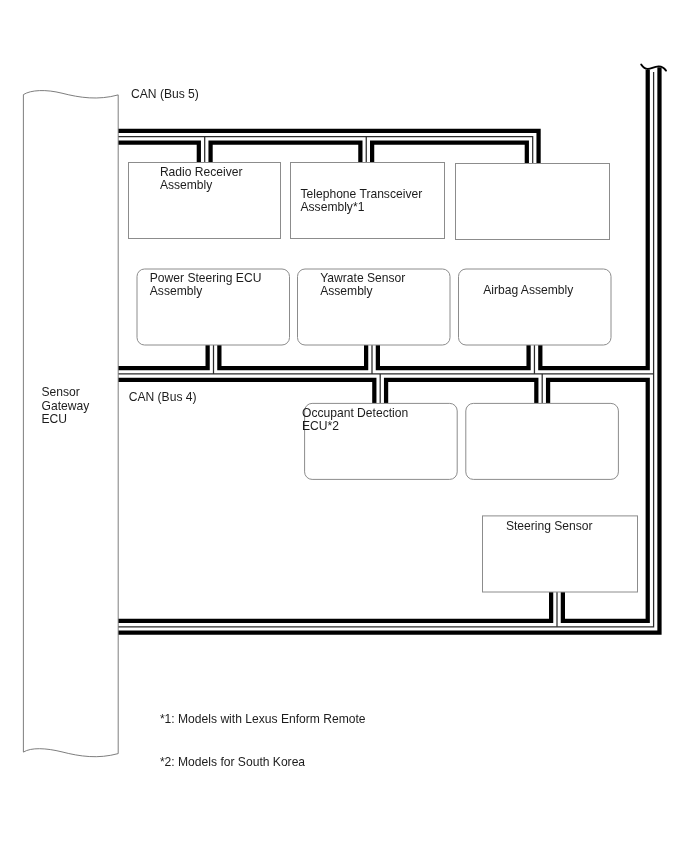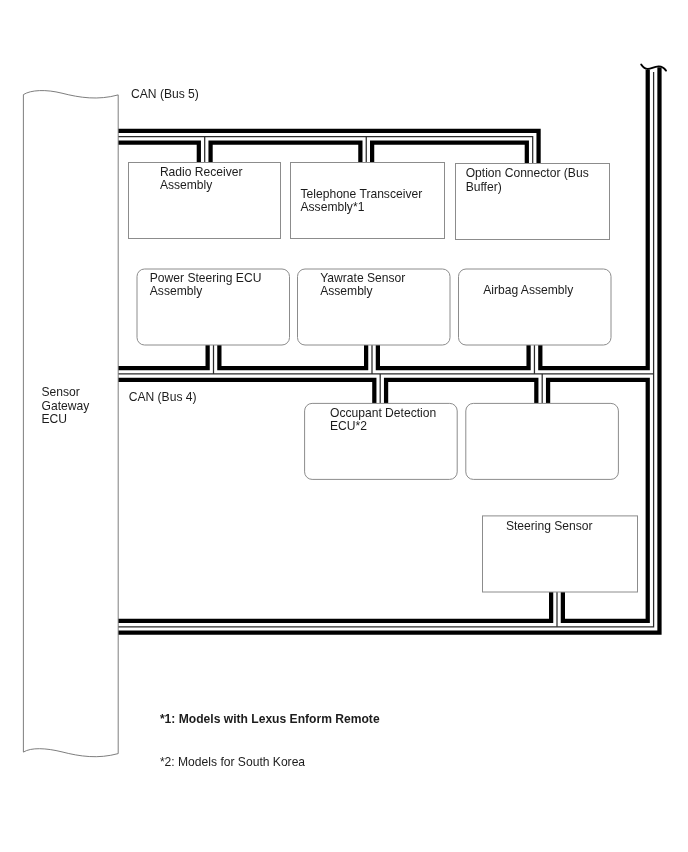--- a/index.html
+++ b/index.html
@@ -76,26 +76,25 @@
     <g>
       <path id="gatewayShape" fill="#ffffff" stroke="#6f6f6f" stroke-width="0.9" d="M23.4,94.6 C31,89.8 46,89.2 62,93.2 C80,97.8 98,100.4 118.2,94.9 L118.2,753.6 C98,759.1 80,756.5 62,751.9 C46,747.9 31,747.3 23.4,752.1 Z"></path>
     </g>
 
     <path id="busBreakWave" fill="none" stroke="#000000" stroke-width="1.9" stroke-linecap="round" d="M641.2,64.5 C643.0,67.2 645.2,69.1 647.9,69.0 C651.6,68.8 653.6,66.6 658.6,66.4 C662.0,66.3 664.2,68.0 666.0,70.6"></path>
   </svg>
 
   <div id="labels">
       <div class="lbl" style="left: 159.9px; top: 165.9px;"><div>Radio Receiver</div><div>Assembly</div></div>
       <div class="lbl" style="left: 300.5px; top: 165.9px; margin-top: 22px;"><div>Telephone Transceiver</div><div>Assembly*1</div></div>
-      <div class="lbl" style="left: 465.7px; top: 167.4px;"><div>Option Connector (Bus</div><div>Buffer)</div></div>
       <div class="lbl" style="left: 149.8px; top: 271.9px;"><div>Power Steering ECU</div><div>Assembly</div></div>
       <div class="lbl" style="left: 320.2px; top: 271.9px;"><div>Yawrate Sensor</div><div>Assembly</div></div>
       <div class="lbl" style="left: 483.2px; top: 271.9px; margin-top: 12px;"><div>Airbag Assembly</div></div>
-      <div class="lbl" style="left: 330px; top: 407.1px;"><div>Occupant Detection</div><div>ECU*2</div></div>
+      <div class="lbl" style="left: 302px; top: 407.1px;"><div>Occupant Detection</div><div>ECU*2</div></div>
       <div class="lbl" style="left: 505.9px; top: 520px;"><div>Steering Sensor</div></div>
       <div class="lbl" style="left: 131px; top: 88.3px;"><div>CAN (Bus 5)</div></div>
       <div class="lbl" style="left: 128.7px; top: 390.6px;"><div>CAN (Bus 4)</div></div>
       <div class="lbl" style="left: 41.5px; top: 386.1px; line-height: 13.55px;"><div>Sensor</div><div>Gateway</div><div>ECU</div></div>
-      <div class="lbl" style="left: 159.9px; top: 712.8px; font-weight: bold;"><div>*1: Models with Lexus Enform Remote</div></div>
+      <div class="lbl" style="left: 159.9px; top: 712.8px;"><div>*1: Models with Lexus Enform Remote</div></div>
       <div class="lbl" style="left: 159.9px; top: 756.2px;"><div>*2: Models for South Korea</div></div>
     </div>
 
 </div>
 
 </body></html>

